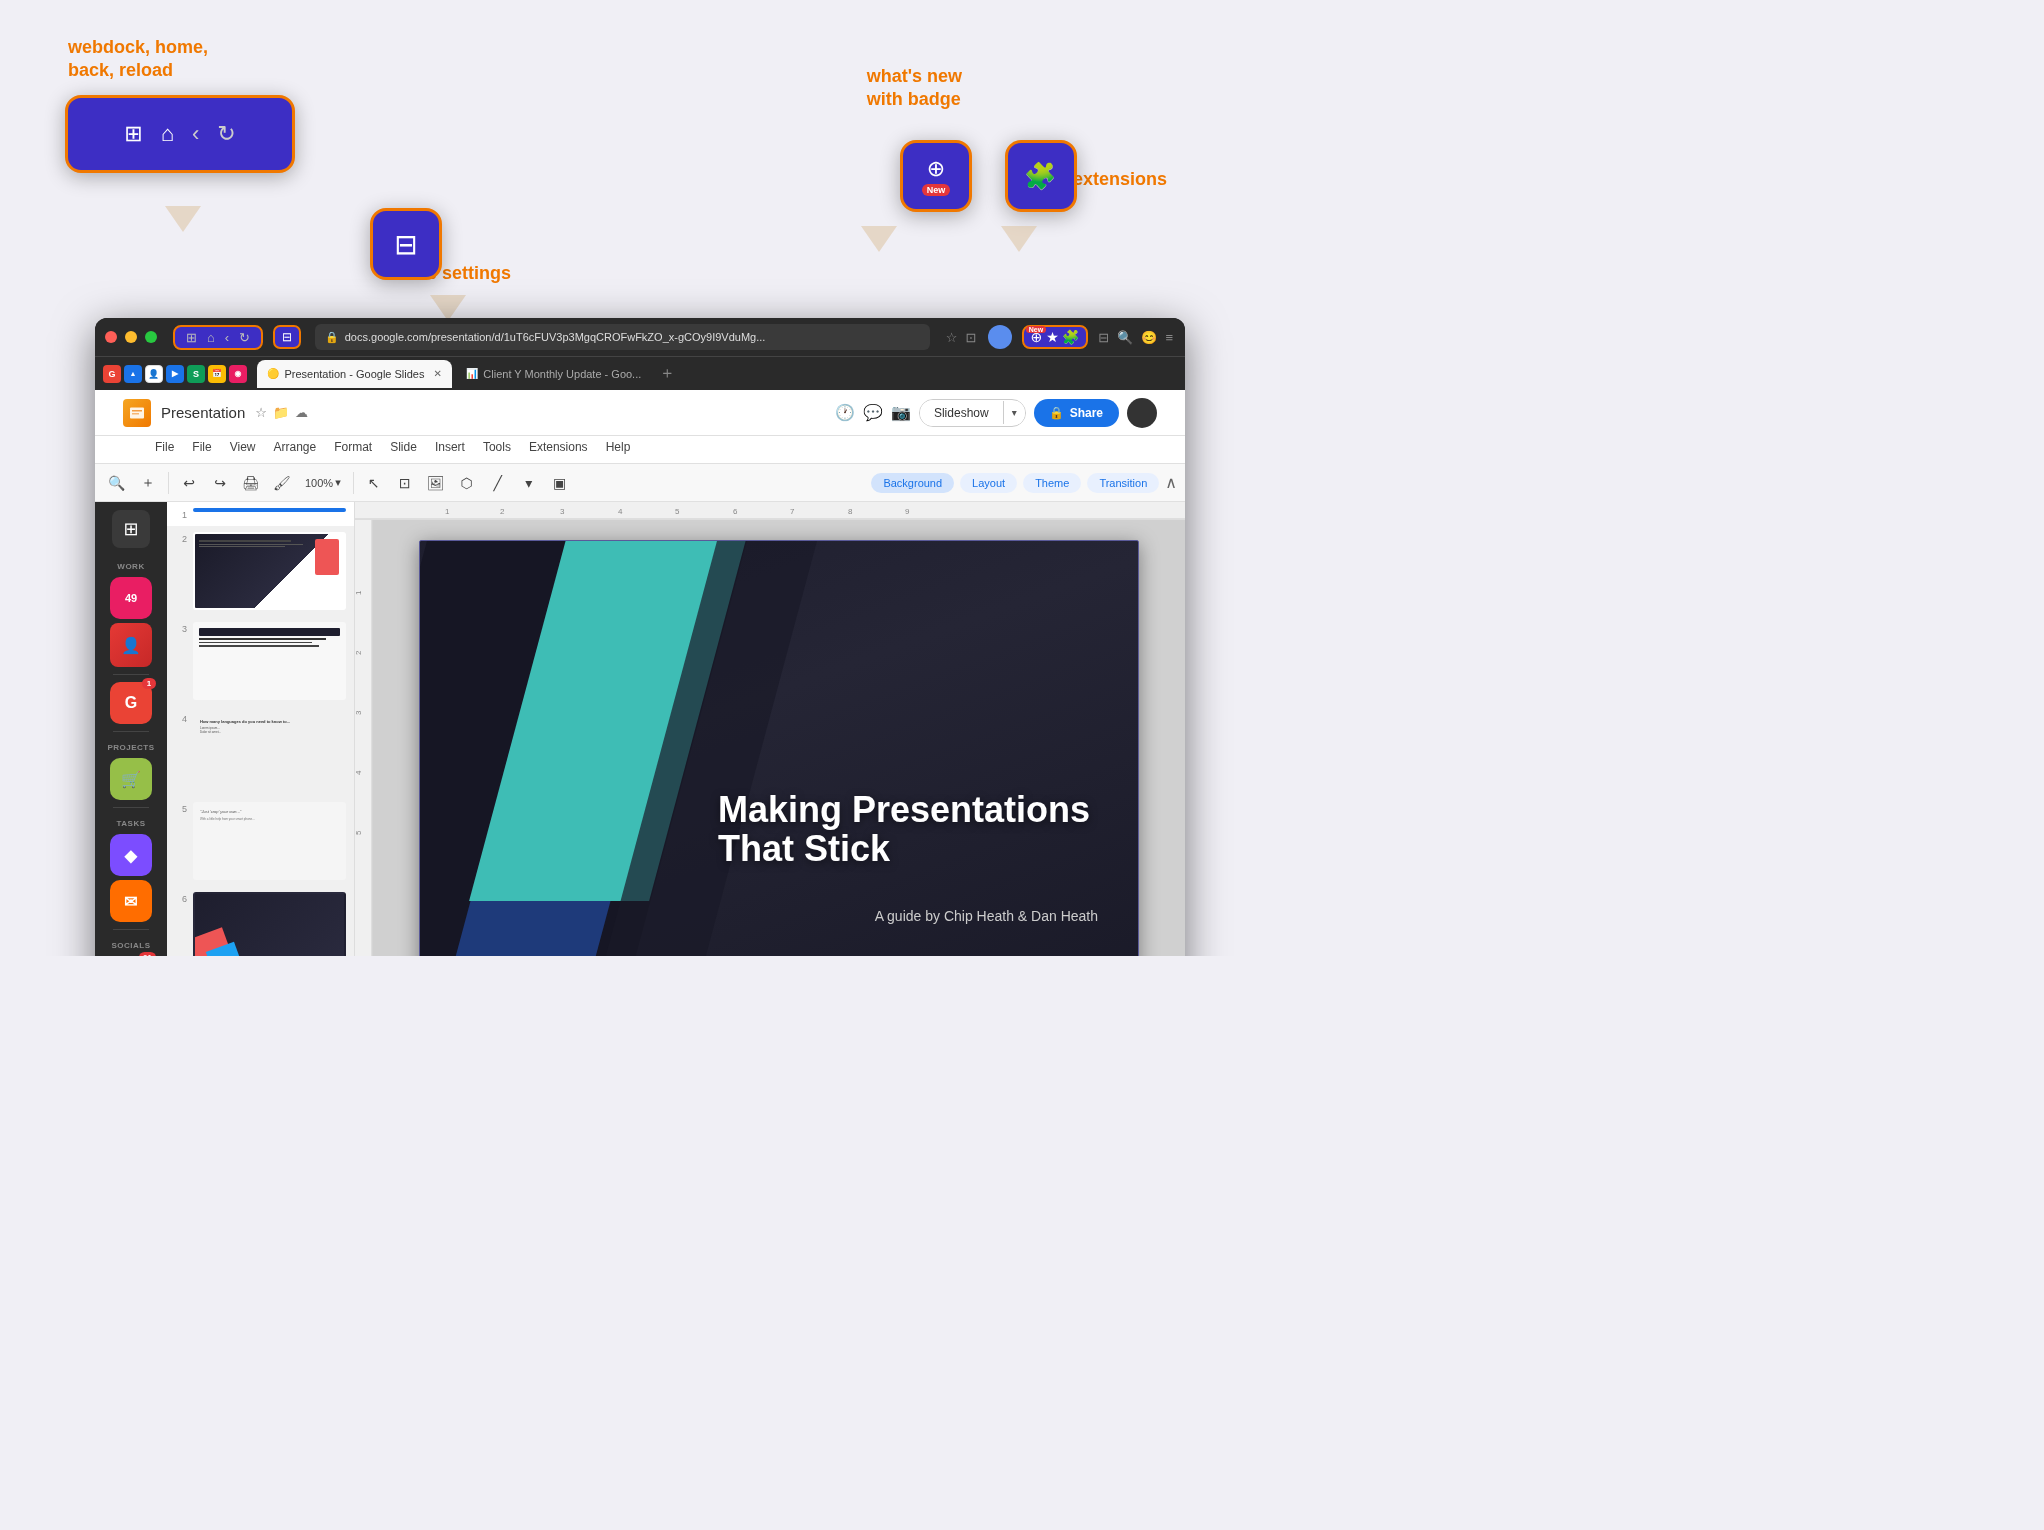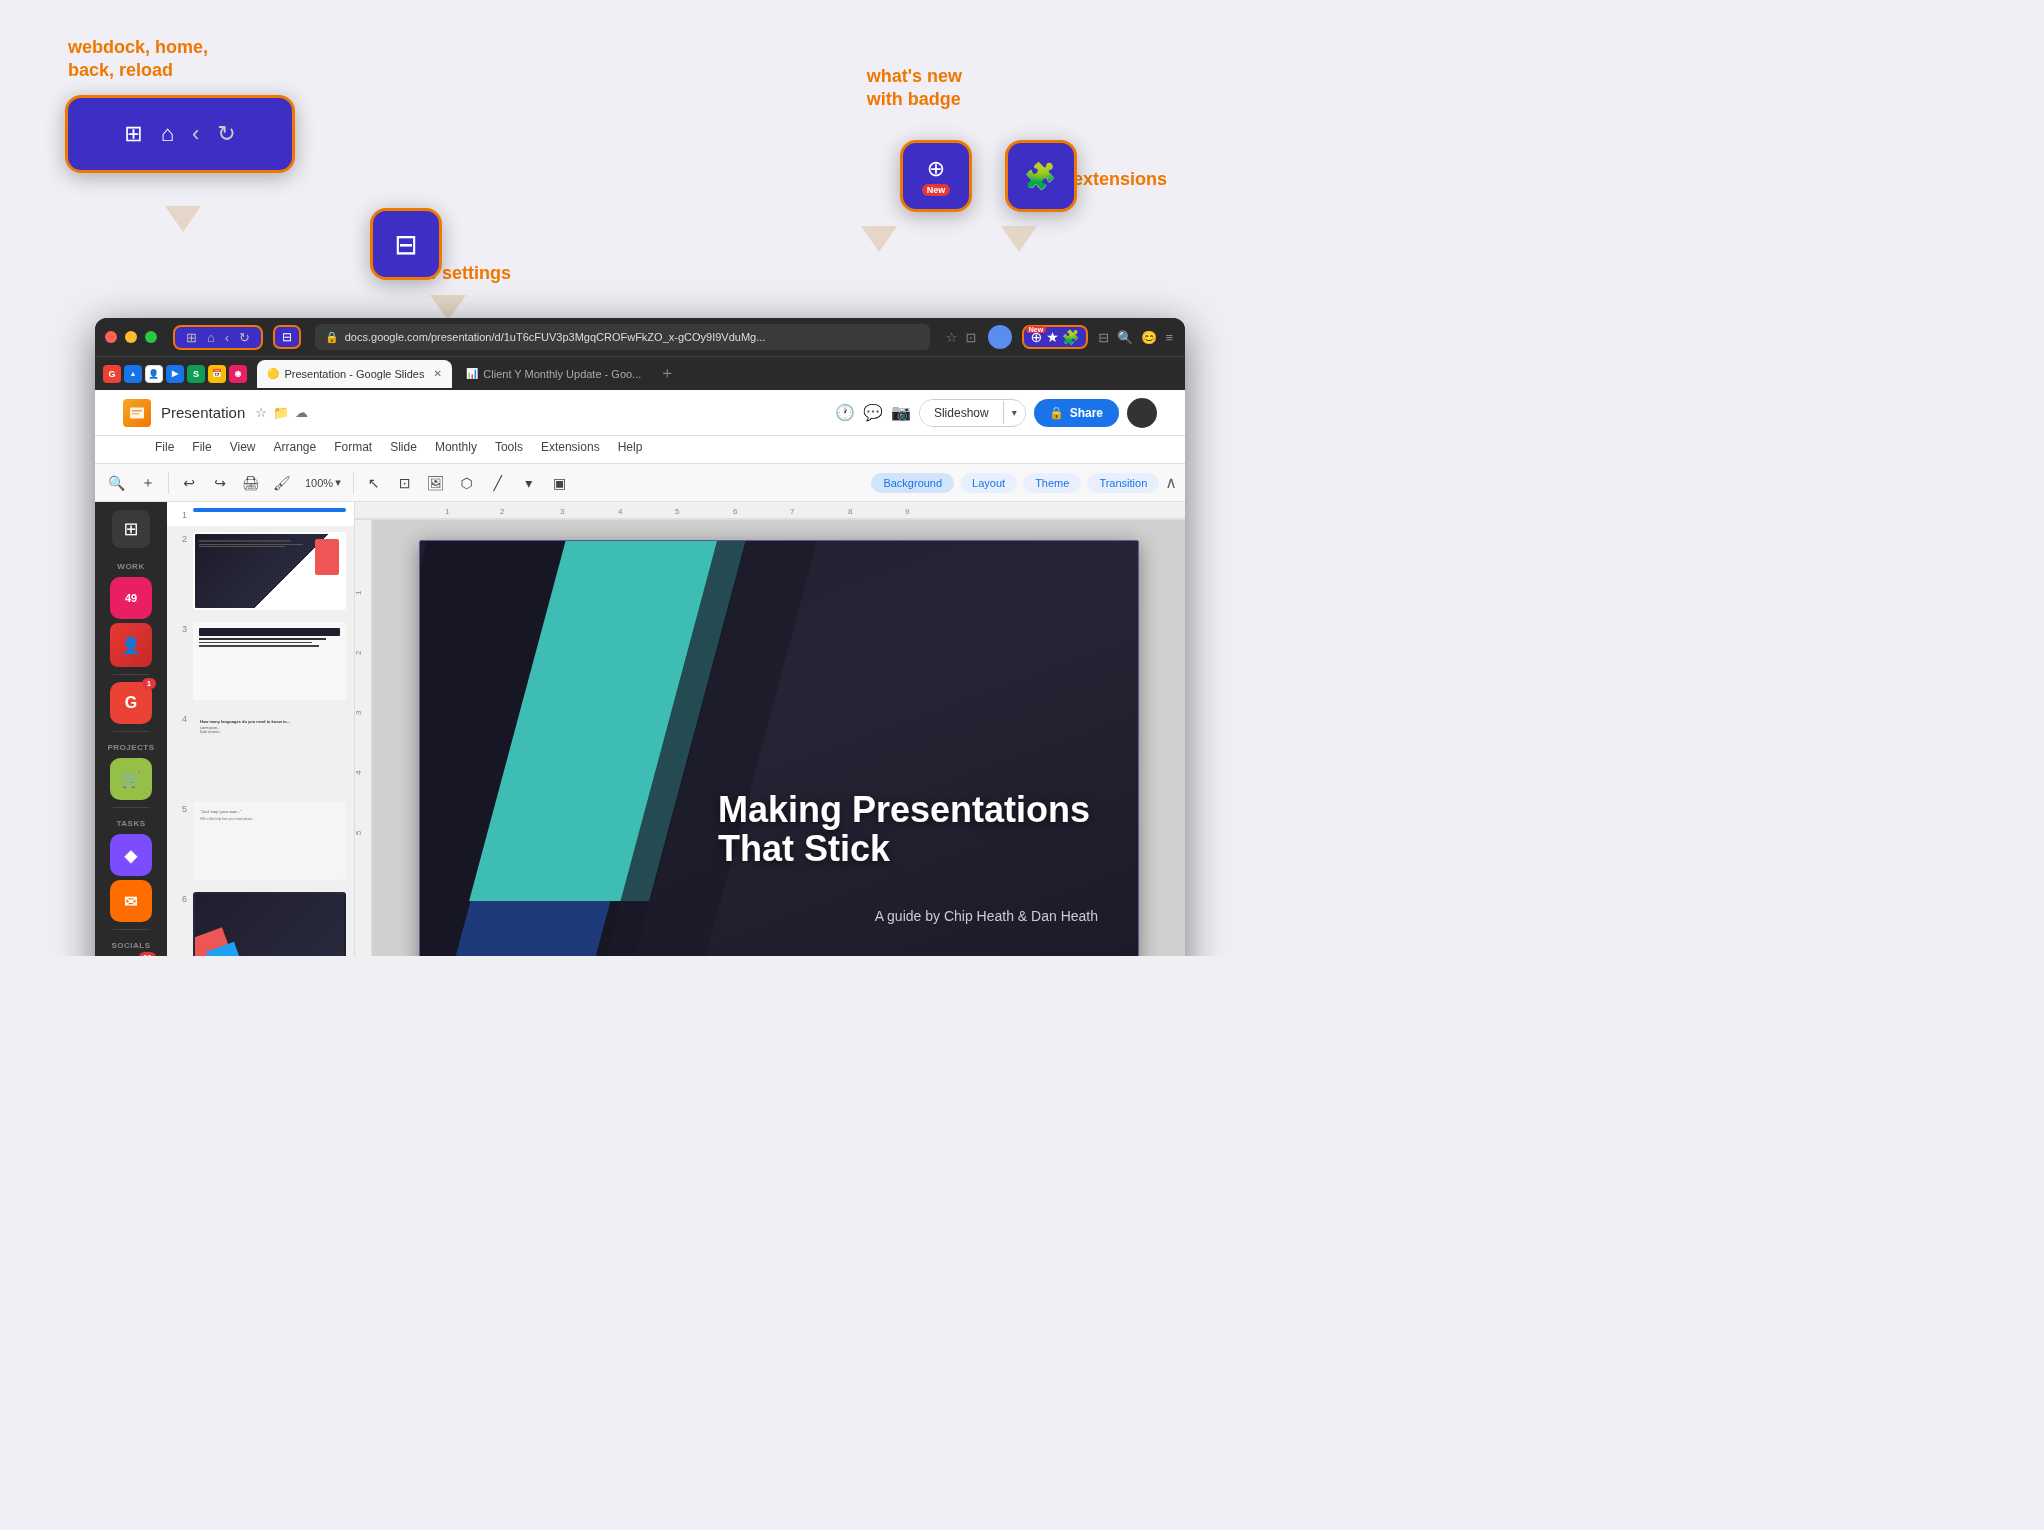--- a/index.html
+++ b/index.html
@@ -722,21 +722,21 @@
       </div>
     </div>
 
     <div id="menu-bar">
       <span class="menu-item">File</span>
       <span class="menu-item">File</span>
       <span class="menu-item">View</span>
       <span class="menu-item">Arrange</span>
       <span class="menu-item">Format</span>
       <span class="menu-item">Slide</span>
-      <span class="menu-item">Monthly</span>
+      <span class="menu-item">Insert</span>
       <span class="menu-item">Tools</span>
       <span class="menu-item">Extensions</span>
       <span class="menu-item">Help</span>
     </div>
 
     <div id="toolbar">
       <button class="tool-btn">🔍</button>
       <button class="tool-btn">＋</button>
       <div class="tool-divider"></div>
       <button class="tool-btn">↩</button>

